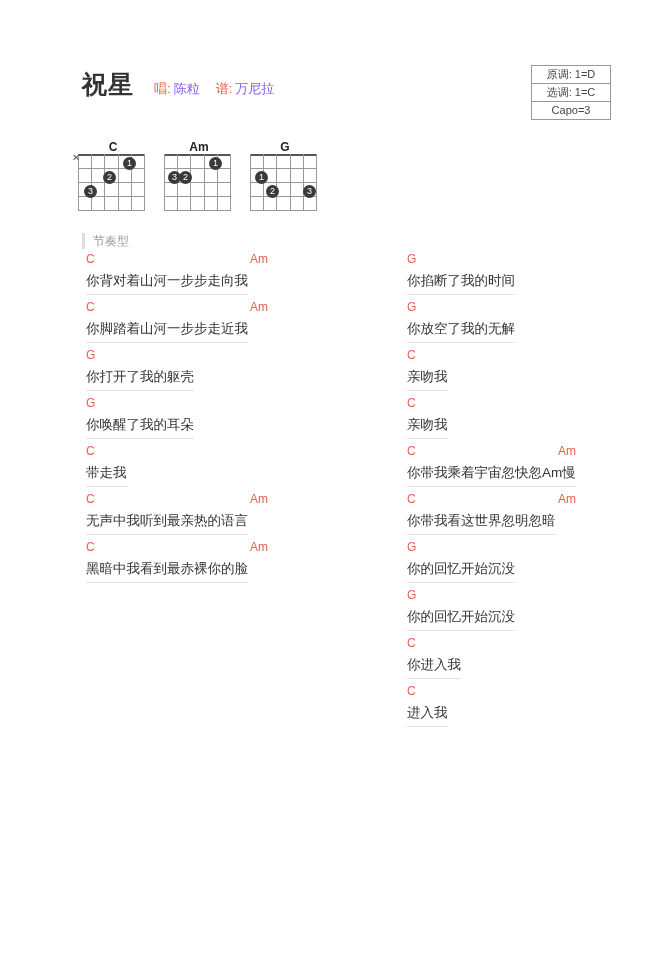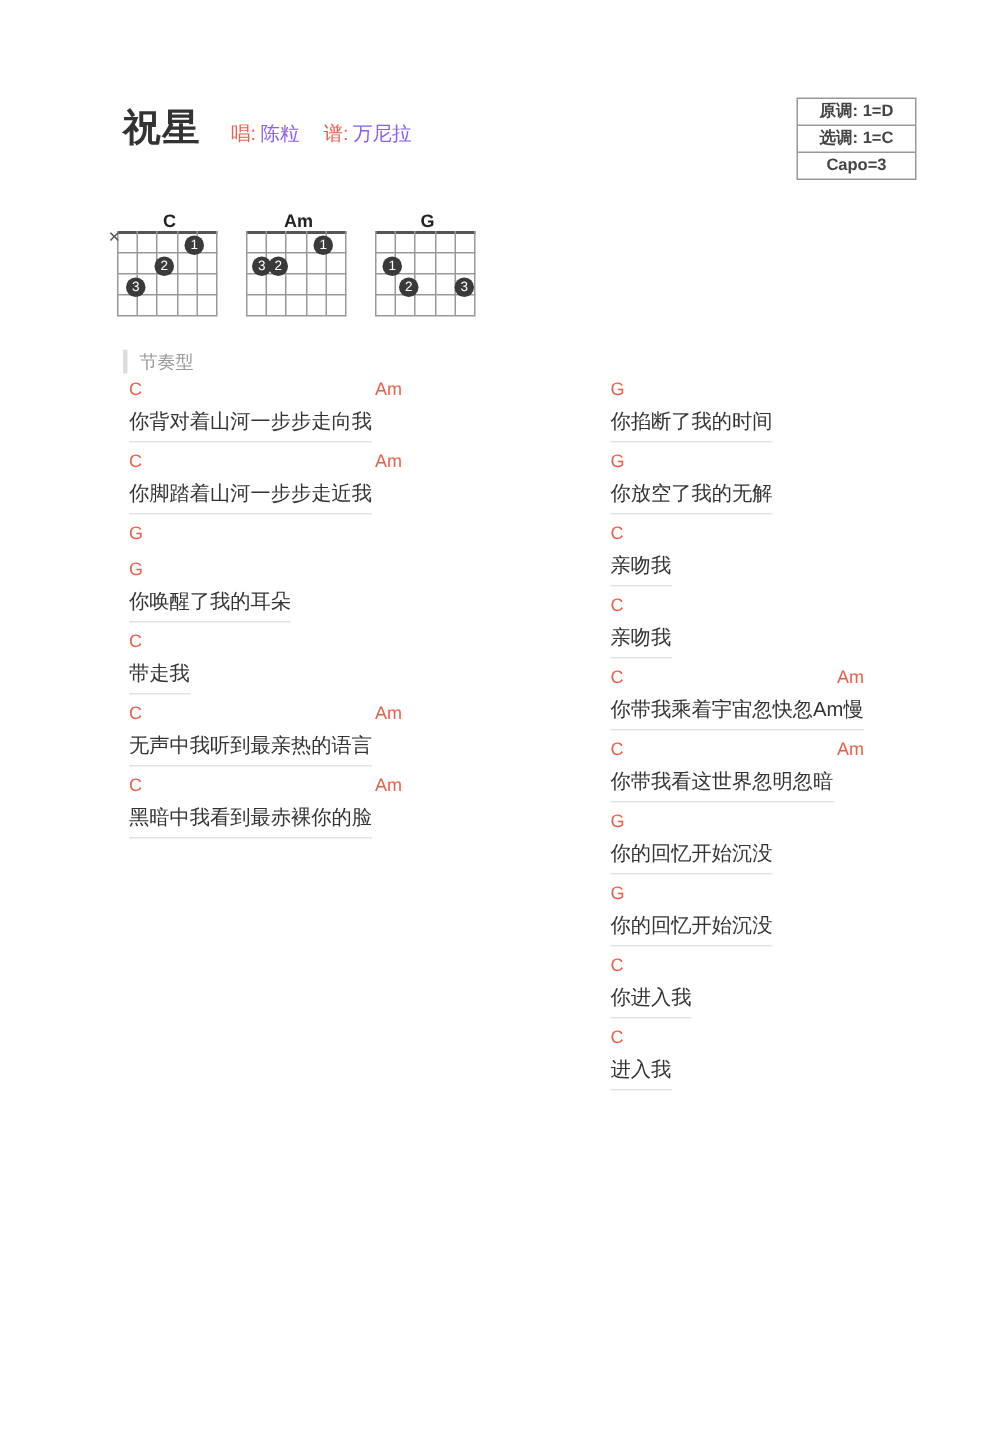--- a/index.html
+++ b/index.html
@@ -48,21 +48,20 @@
   
   .keybox {
     position: absolute;
     right: 59px;
     top: 65px;
     width: 78px;
     border: 1px solid #999999;
     font-size: 11px;
     color: #444444;
     background: #ffffff;
-    font-weight: bold;
   }
   .keybox div {
     text-align: center;
     padding: 2px 0;
     border-bottom: 1px solid #999999;
     line-height: 13px;
   }
   .keybox div:last-child {
     border-bottom: none;
   }
@@ -262,21 +261,21 @@
     <div class="line"><div class="chordrow">
         <span style="left: 0px;">C</span>
         <span style="left: 164px;">Am</span>
       </div><div class="lyricrow">你背对着山河一步步走向我</div></div>
     <div class="line"><div class="chordrow">
         <span style="left: 0px;">C</span>
         <span style="left: 164px;">Am</span>
       </div><div class="lyricrow">你脚踏着山河一步步走近我</div></div>
     <div class="line"><div class="chordrow">
         <span style="left: 0px;">G</span>
-      </div></div>
+      </div><div class="lyricrow">你打开了我的躯壳</div></div>
     <div class="line"><div class="chordrow">
         <span style="left: 0px;">G</span>
       </div><div class="lyricrow">你唤醒了我的耳朵</div></div>
     <div class="line"><div class="chordrow">
         <span style="left: 0px;">C</span>
       </div><div class="lyricrow">带走我</div></div>
     <div class="line"><div class="chordrow">
         <span style="left: 0px;">C</span>
         <span style="left: 164px;">Am</span>
       </div><div class="lyricrow">无声中我听到最亲热的语言</div></div>

